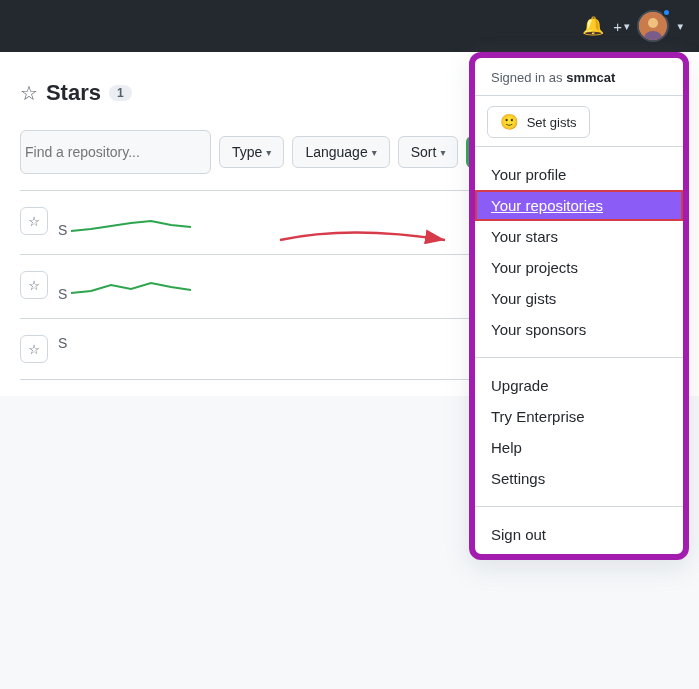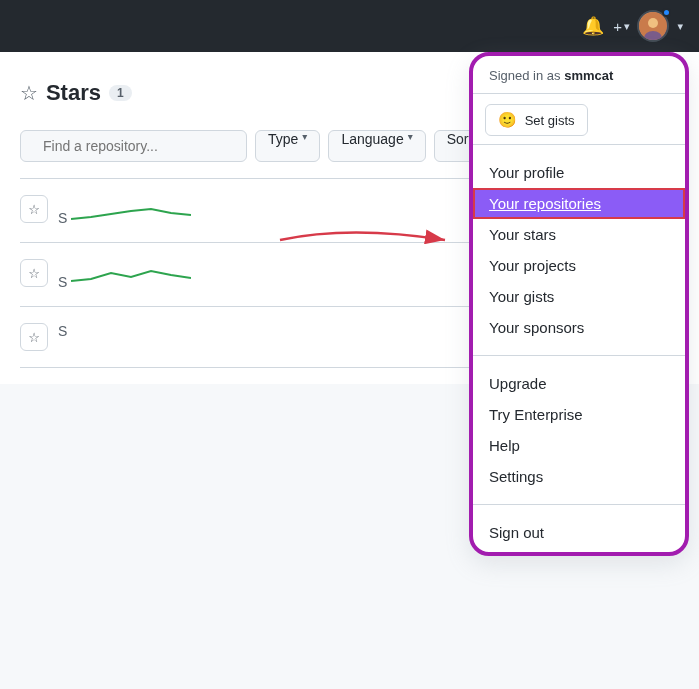--- a/index.html
+++ b/index.html
@@ -101,38 +101,39 @@
 
     
     .filter-bar {
       display: flex;
       align-items: center;
       gap: 8px;
       padding: 8px 0 16px 0;
     }
     .filter-input {
       flex: 0 0 140px;
-      height: 32px;
+      height: 44px;
       border: 1px solid #d0d7de;
       border-radius: 6px;
-      padding: 0 22px;
+      padding: 0 4px;
       font-size: 14px;
       color: #57606a;
       background: #f6f8fa;
     }
     .filter-btn {
       height: 32px;
       border: 1px solid #d0d7de;
       border-radius: 6px;
       padding: 0 12px;
       background: #f6f8fa;
       font-size: 14px;
       color: #24292f;
       cursor: pointer;
       display: flex;
+      align-items: center;
       gap: 4px;
     }
     .filter-btn .chevron {
       font-size: 10px;
       color: #57606a;
     }
     .create-btn {
       height: 32px;
       border: none;
       border-radius: 6px;
@@ -182,22 +183,22 @@
     .repo-content {
       flex: 1;
     }
 
     
     .dropdown-menu {
       position: absolute;
       top: 52px;
       right: 10px;
       background: #ffffff;
-      border: 4px solid #a21caf;
-      border-radius: 20px;
+      border: 6px solid #a21caf;
+      border-radius: 12px;
       box-shadow: 0 8px 24px rgba(140,149,159,0.2);
       width: 220px;
       z-index: 100;
       overflow: hidden;
     }
     .dropdown-header {
       padding: 12px 16px 10px 16px;
       border-bottom: 1px solid #d0d7de;
       font-size: 13px;
       color: #57606a;

